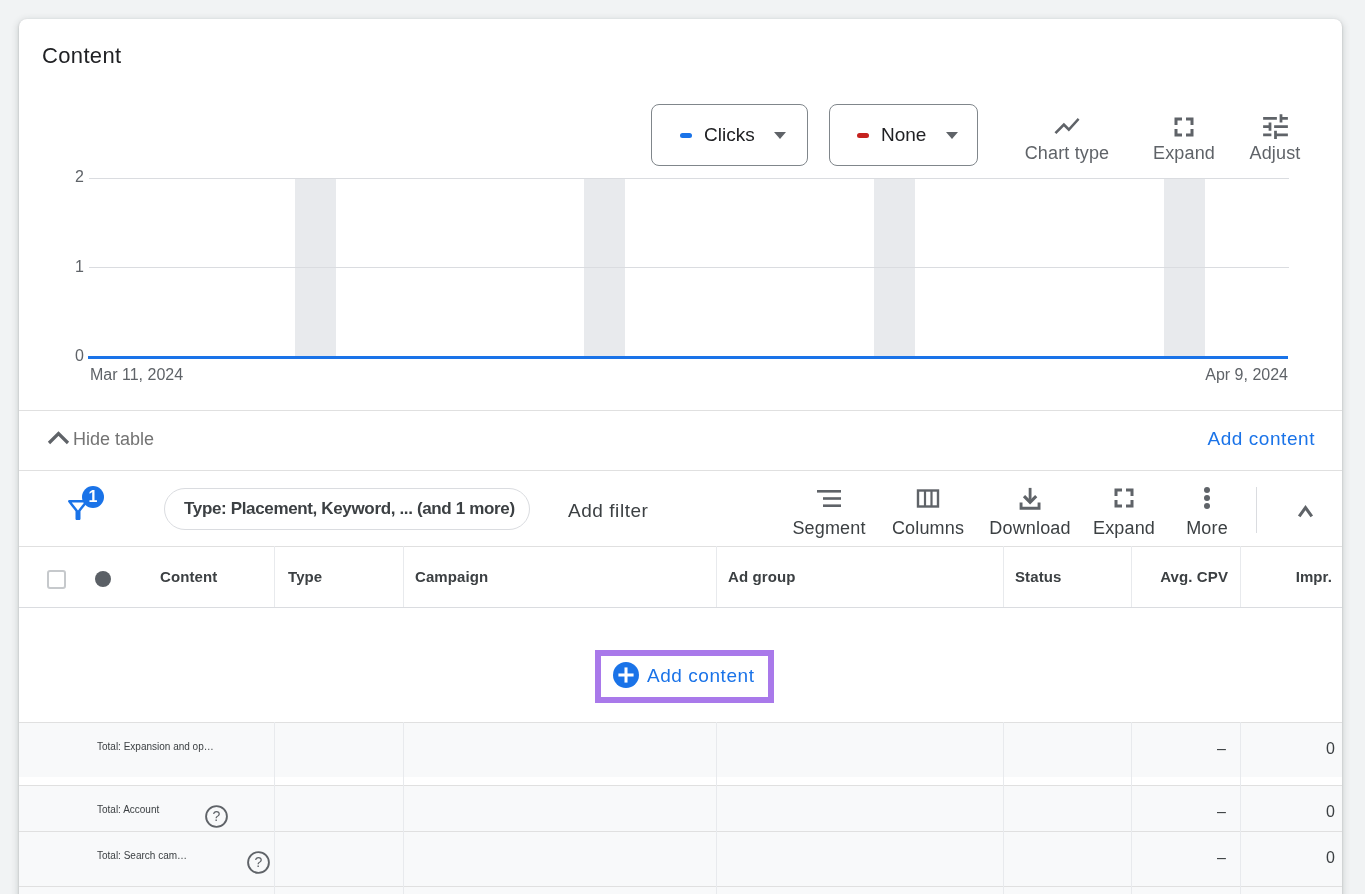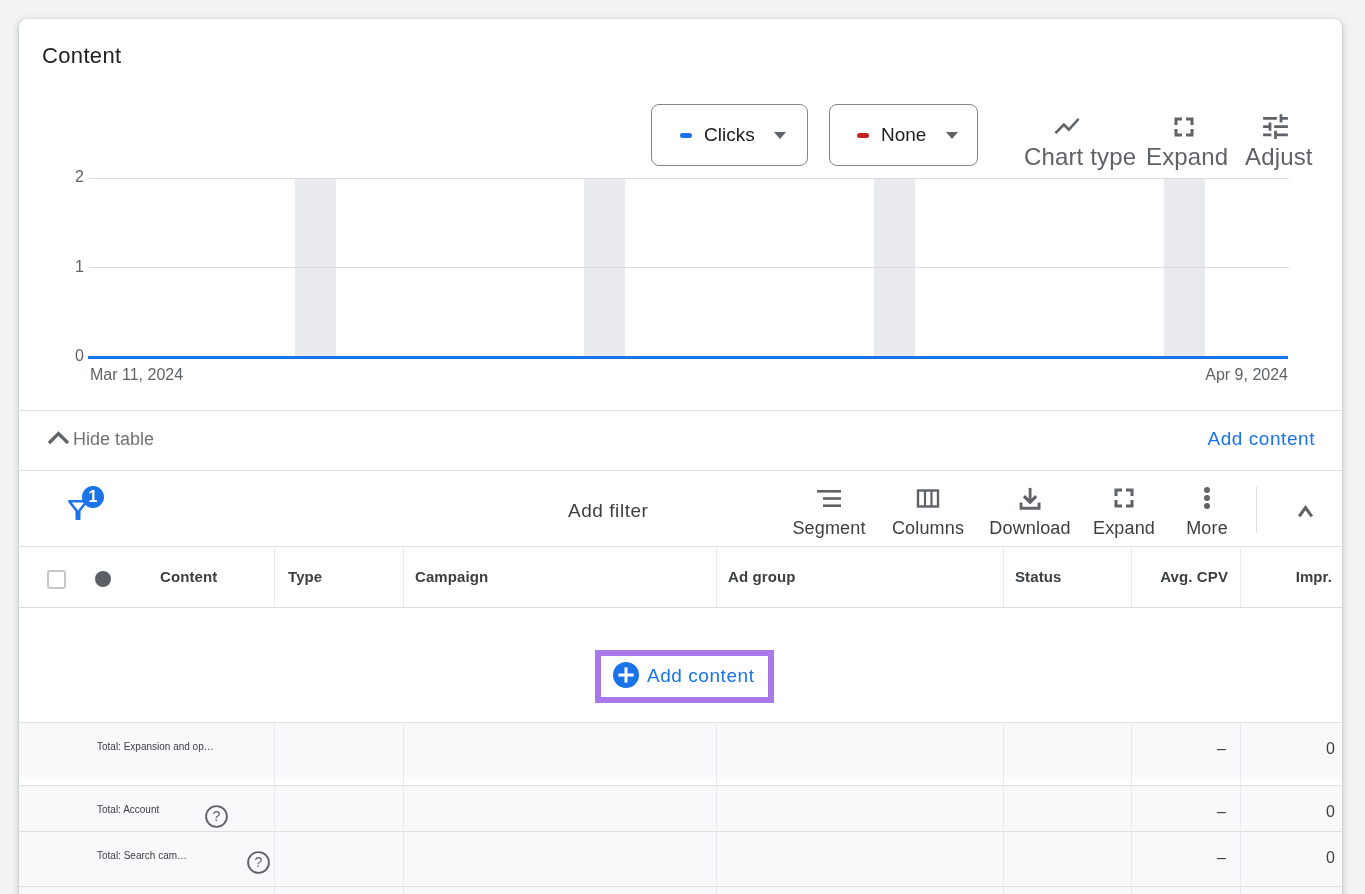--- a/index.html
+++ b/index.html
@@ -12,21 +12,21 @@
   
   .dd { position:absolute; top:85px; height:62px; border:1px solid #80868b; border-radius:8px;
         display:flex; align-items:center; background:#fff; }
   .dd1 { left:632px; width:157px; }
   .dd2 { left:810px; width:149px; }
   .pill { width:12px; height:5px; border-radius:2.5px; margin-left:28px; }
   .ddtext { font-size:19px; color:#202124; margin-left:12px; }
   .caret { width:0; height:0; border-left:6.5px solid transparent; border-right:6.5px solid transparent;
            border-top:7px solid #5f6368; position:absolute; }
   
-  .cbtn { position:absolute; text-align:center; color:#5f6368; font-size:24px; letter-spacing:0.15px; }
+  .cbtn { position:absolute; text-align:center; color:#5f6368; font-size:18px; letter-spacing:0.15px; }
   .cbtn svg { display:block; margin:0 auto 2px; }
   
   .gline { position:absolute; height:1px; background:#dadce0; left:70px; width:1200px; }
   .band { position:absolute; top:159px; height:179px; background:#e8eaed; width:41px; }
   .ylab { position:absolute; width:20px; text-align:right; font-size:16px; color:#5f6368; }
   .xlab { position:absolute; top:347px; font-size:16px; color:#5f6368; }
   .blueline { position:absolute; left:69px; top:337px; width:1200px; height:2.5px; background:#1a73e8; }
   .divider { position:absolute; left:0; width:1323px; height:1px; background:#e0e0e0; }
   
   .hidetext { left:54px; top:409px; font-size:18px; line-height:22px; color:#737373; }
@@ -105,20 +105,23 @@
   </svg>
   <div class="abs hidetext">Hide table</div>
   <div class="abs addcontent-link">Add content</div>
 
   <div class="divider" style="top:451px;"></div>
 
   <svg class="abs" style="left:44px; top:476px;" width="30" height="30" viewBox="0 0 24 24" fill="#1a73e8">
     <path d="M7 6h10l-5.01 6.3L7 6zm-2.75-.39C6.27 8.2 10 13 10 13v6c0 .55.45 1 1 1h2c.55 0 1-.45 1-1v-6s3.72-4.8 5.74-7.39A.998.998 0 0 0 18.95 4H5.04c-.83 0-1.3.95-.79 1.61z"></path>
   </svg>
   <div class="abs" style="left:63px; top:467px; width:22px; height:22px; border-radius:50%; background:#1a73e8; color:#fff; font-size:16px; font-weight:bold; text-align:center; line-height:22px;">1</div>
+  <div class="chip">
+      <span>Type: Placement, Keyword, ... (and 1 more)</span>
+    </div>
   <div class="abs addfilter">Add filter</div>
 
   <div class="tbtn" style="left:770px; top:469px; width:80px;">
     <svg width="24" height="24" viewBox="0 0 24 24" fill="#5f6368">
       <rect x="0" y="2" width="24" height="2.6"></rect>
         <rect x="6" y="9.2" width="18" height="2.6"></rect>
         <rect x="6" y="16.4" width="18" height="2.6"></rect>
     </svg>
     Segment
   </div>

